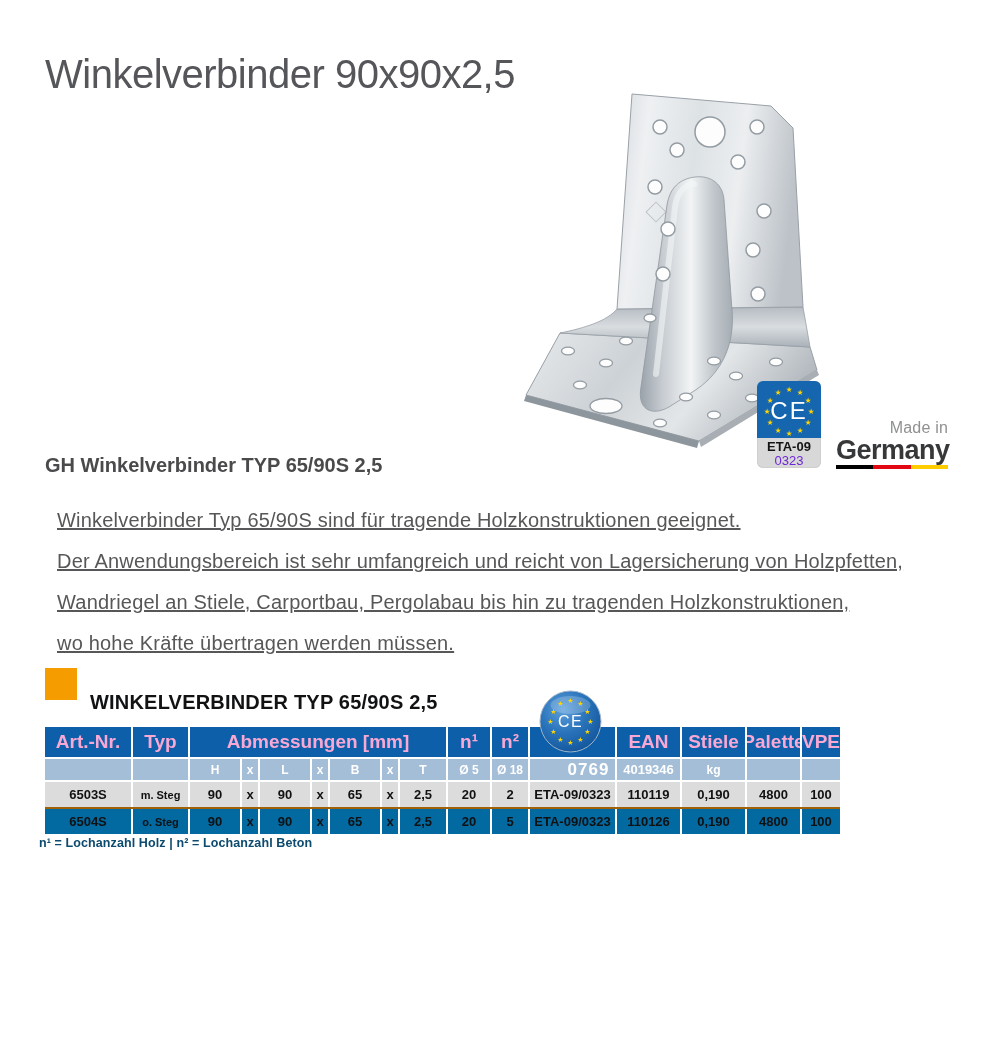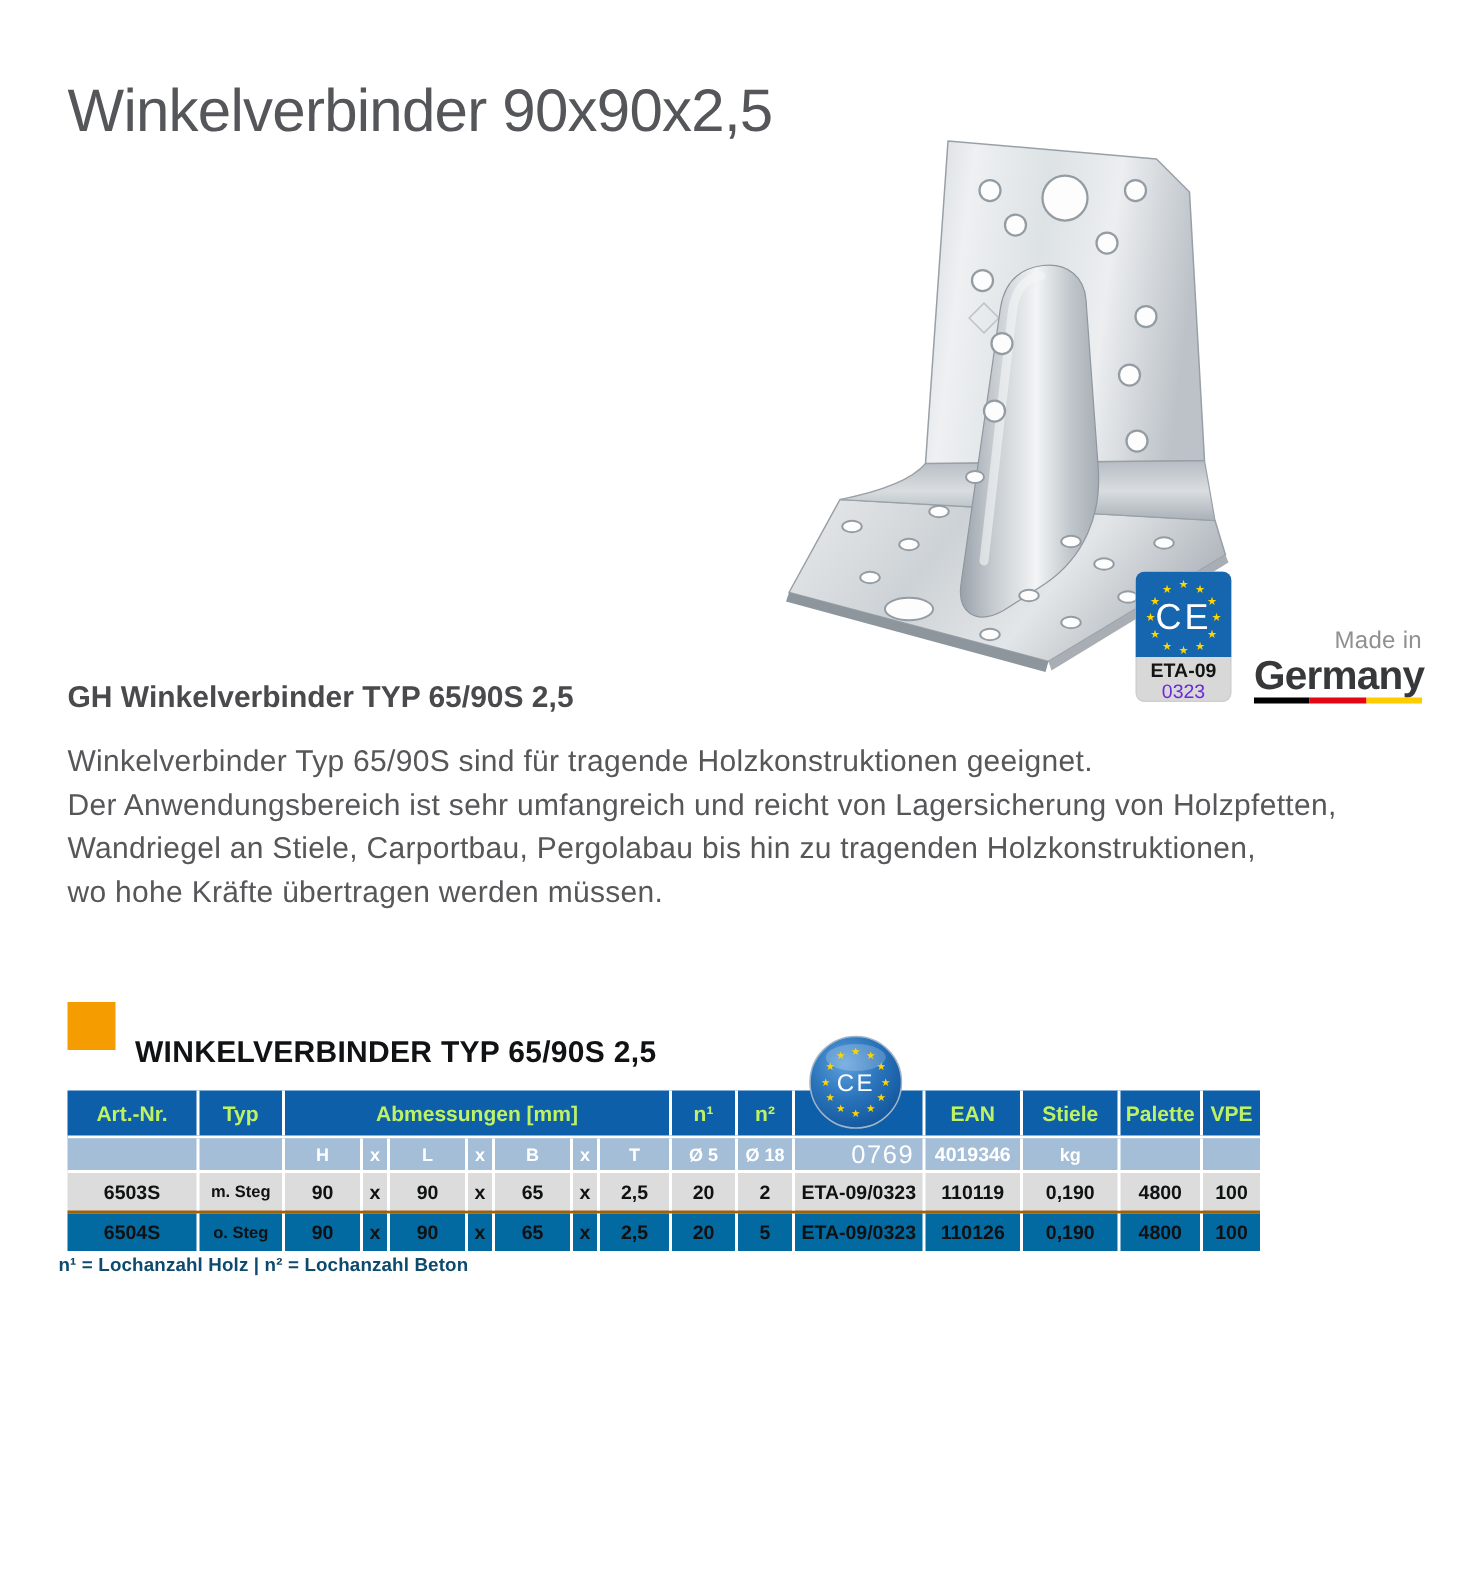--- a/index.html
+++ b/index.html
@@ -14,21 +14,21 @@
   .title{
     left:45px;top:24px;font-size:40px;line-height:46px;color:#55565a;
     letter-spacing:-0.5px;font-weight:400;
   }
   .subtitle{
     left:45px;top:437px;font-size:20px;font-weight:bold;color:#4a4a4d;letter-spacing:0px;
   }
   .desc{
     left:45px;top:494px;width:905px;font-size:20px;line-height:29px;color:#57575a;letter-spacing:0.2px;
   }
-  .desc p{margin:0;}
+  .desc p{margin:12px;text-decoration:underline;}
 
   
   .accent-square{left:45px;top:668px;width:32px;height:32px;background:#F59C00;}
   .section-heading{
     left:90px;top:671px;font-size:20px;font-weight:bold;color:#111214;letter-spacing:0.2px;
   }
 
   
   .eta-badge{
     left:757px;top:381px;width:64px;height:87px;border-radius:6px;overflow:hidden;
@@ -52,23 +52,23 @@
 
   
   .ptable{left:45px;top:727px;width:795px;}
   .trow{display:grid;grid-template-columns:88px 57px 52px 18px 52px 18px 52px 18px 48px 44px 38px 87px 65px 65px 55px 38px;}
   .trow-h{display:grid;grid-template-columns:88px 57px 258px 44px 38px 87px 65px 65px 55px 38px;}
   .trow>div,.trow-h>div{
     display:flex;align-items:center;justify-content:center;
     border-right:2px solid #fff;box-sizing:border-box;overflow:hidden;white-space:nowrap;
   }
   .trow>div:last-child,.trow-h>div:last-child{border-right:none;}
-  .thead{height:30px;background:#0E5FA9;color:#bef264;font-weight:bold;font-size:14px;border-bottom:2px solid #fff;}
+  .thead{height:30px;background:#0E5FA9;color:#f9a8d4;font-weight:bold;font-size:19px;border-bottom:2px solid #fff;}
   .tsub{height:21px;background:#A4BED8;color:#fff;font-weight:bold;font-size:12px;border-bottom:2px solid #fff;}
-  .tsub .ce-num{font-size:17px;font-weight:400;letter-spacing:1px;margin-left:32px;}
+  .tsub .ce-num{font-size:17px;font-weight:700;letter-spacing:1px;margin-left:32px;}
   .tsub .ean-pre{font-size:13px;}
   .tr1{height:25px;background:#DCDCDC;border-bottom:2px solid #a16207;color:#101112;font-weight:bold;font-size:13px;}
   .tr2{height:25px;background:#0369a1;color:#101112;font-weight:bold;font-size:13px;}
   .typcell{font-size:11px;}
   .footnote{left:39px;top:836px;font-size:12.5px;font-weight:bold;color:#0c4a6e;letter-spacing:0.1px;}
 
   
   .ce-circle{left:539px;top:690px;width:63px;height:63px;}
 
   

